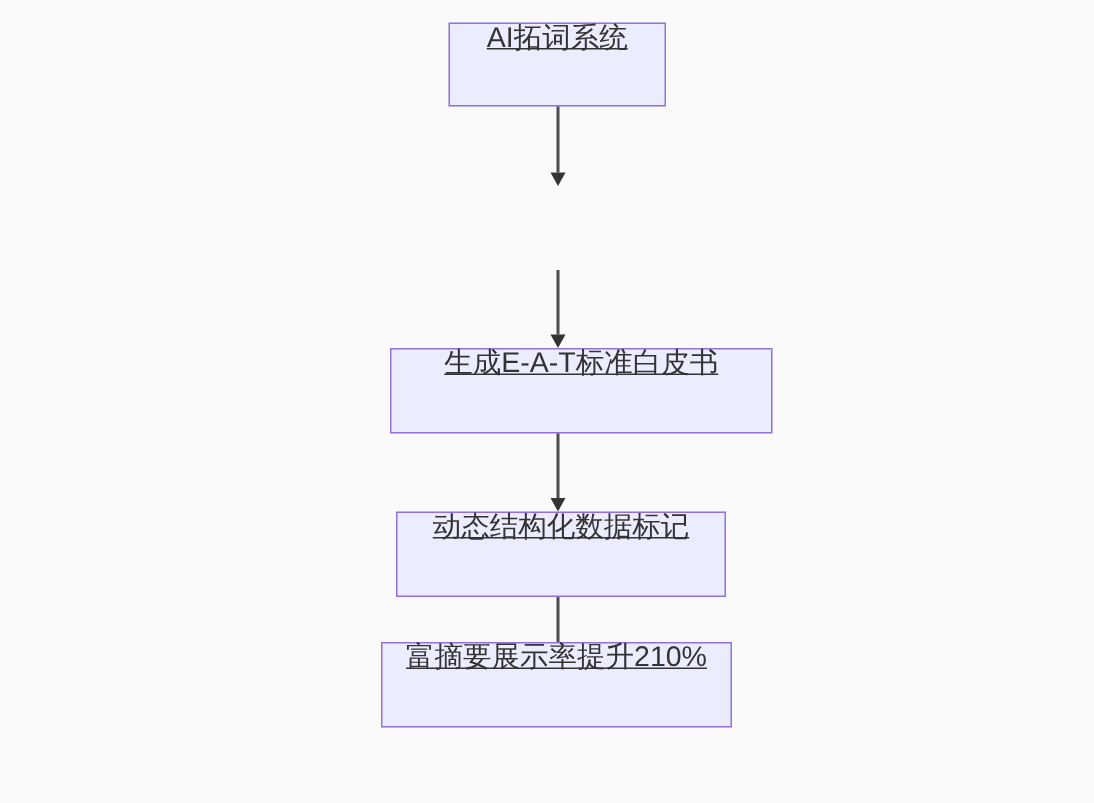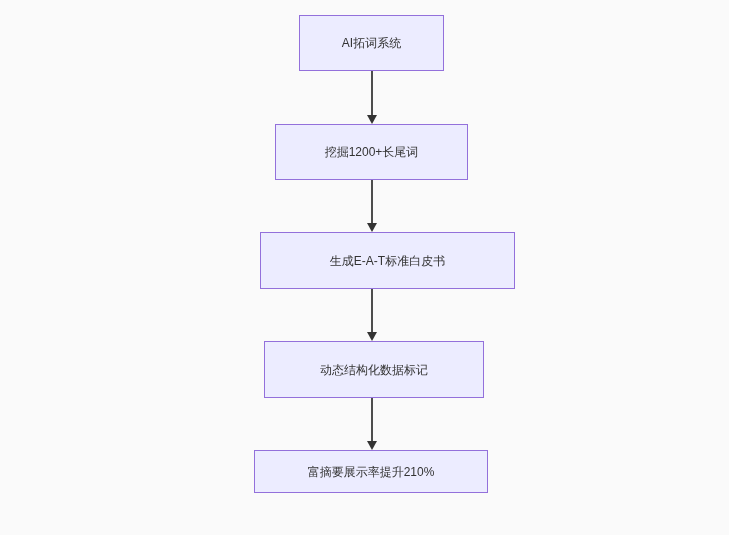--- a/index.html
+++ b/index.html
@@ -18,32 +18,33 @@
     width: 729px;
     height: 535px;
   }
   .flow-node {
     position: absolute;
     box-sizing: border-box;
     background: var(--node-fill, #ECECFF);
     border: 1.5px solid var(--node-border, #9370DB);
     color: var(--text, #333333);
     display: flex;
-    align-items: center;
+    align-items: flex-start;
     justify-content: center;
-    font-size: 12px;
+    font-size: 19px;
     line-height: 1;
     text-align: center;
     white-space: nowrap;
+    text-decoration: underline;
   }
   .node-1 { left: 299px; top: 15px;  width: 145px; height: 56px; }
   .node-2 { left: 275px; top: 124px; width: 193px; height: 56px; }
   .node-3 { left: 260px; top: 232px; width: 255px; height: 57px; }
   .node-4 { left: 264px; top: 341px; width: 220px; height: 57px; }
-  .node-5 { left: 254px; top: 450px; width: 234px; height: 43px; }
+  .node-5 { left: 254px; top: 428px; width: 234px; height: 57px; }
 
   .edge {
     position: absolute;
     left: 366px;
     width: 11px;
     display: flex;
     flex-direction: column;
     align-items: center;
   }
   .edge-1 { top: 71px;  height: 53px; }
@@ -70,23 +71,20 @@
 
   <div class="flow-node node-1">
     <span>AI拓词系统</span>
   </div>
 
   <div class="edge edge-1">
     <div class="line"></div>
     <div class="head"></div>
   </div>
 
-  <div class="flow-node node-2">
-    <span>挖掘1200+长尾词</span>
-  </div>
 
   <div class="edge edge-2">
     <div class="line"></div>
     <div class="head"></div>
   </div>
 
   <div class="flow-node node-3">
     <span>生成E-A-T标准白皮书</span>
   </div>
 

